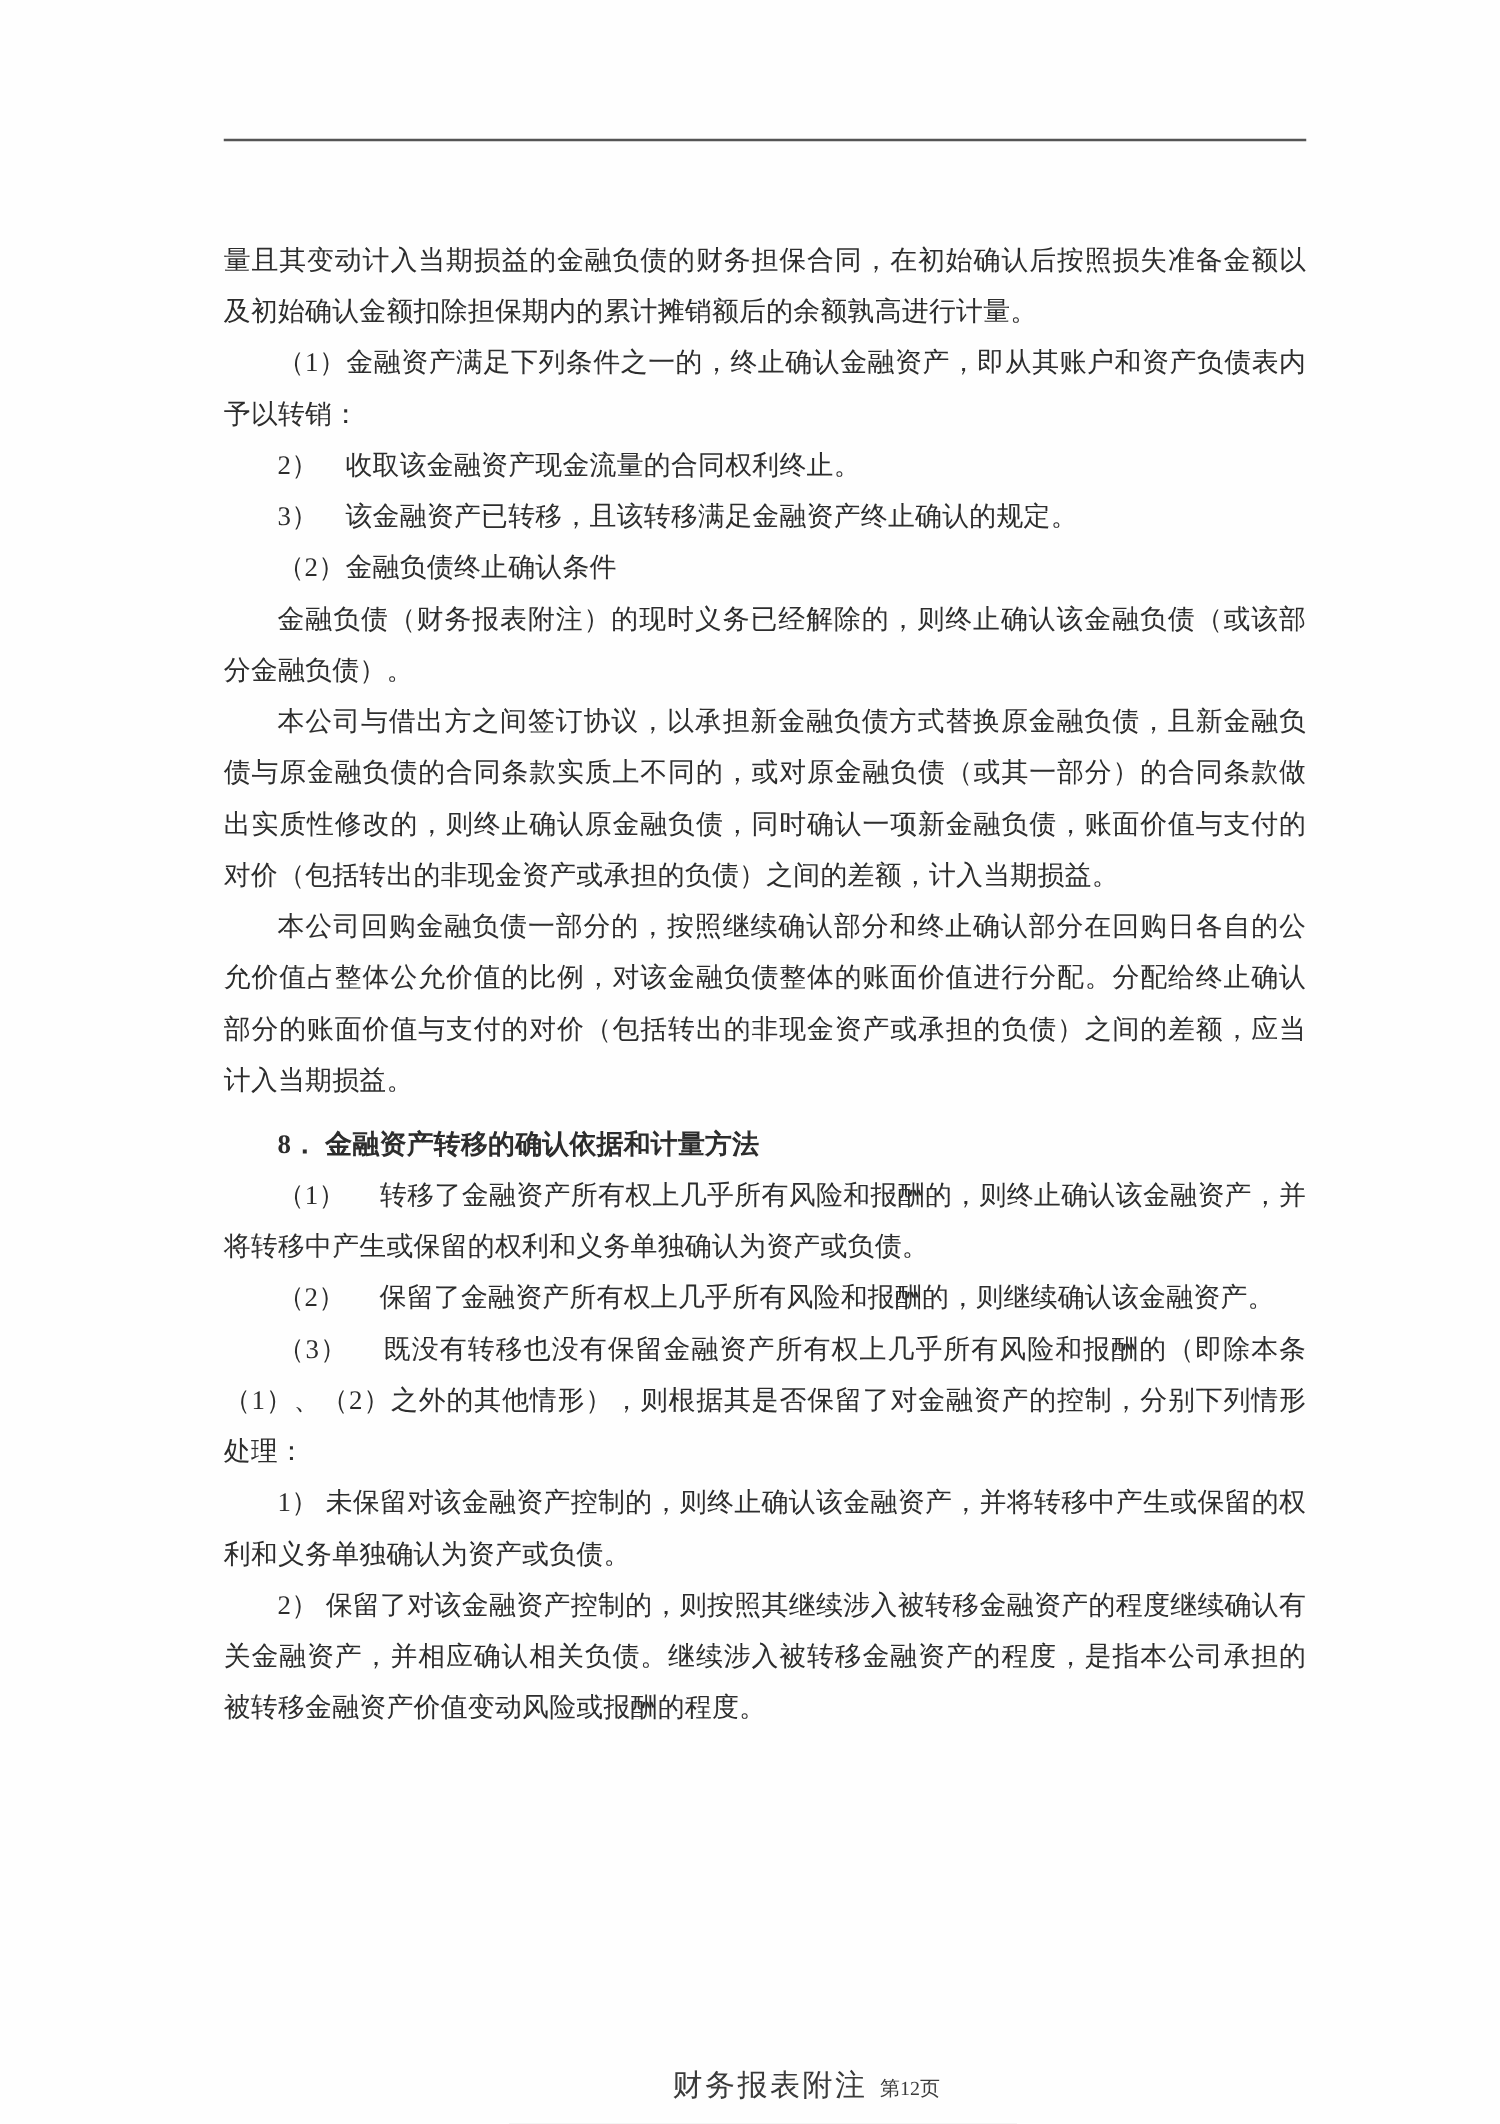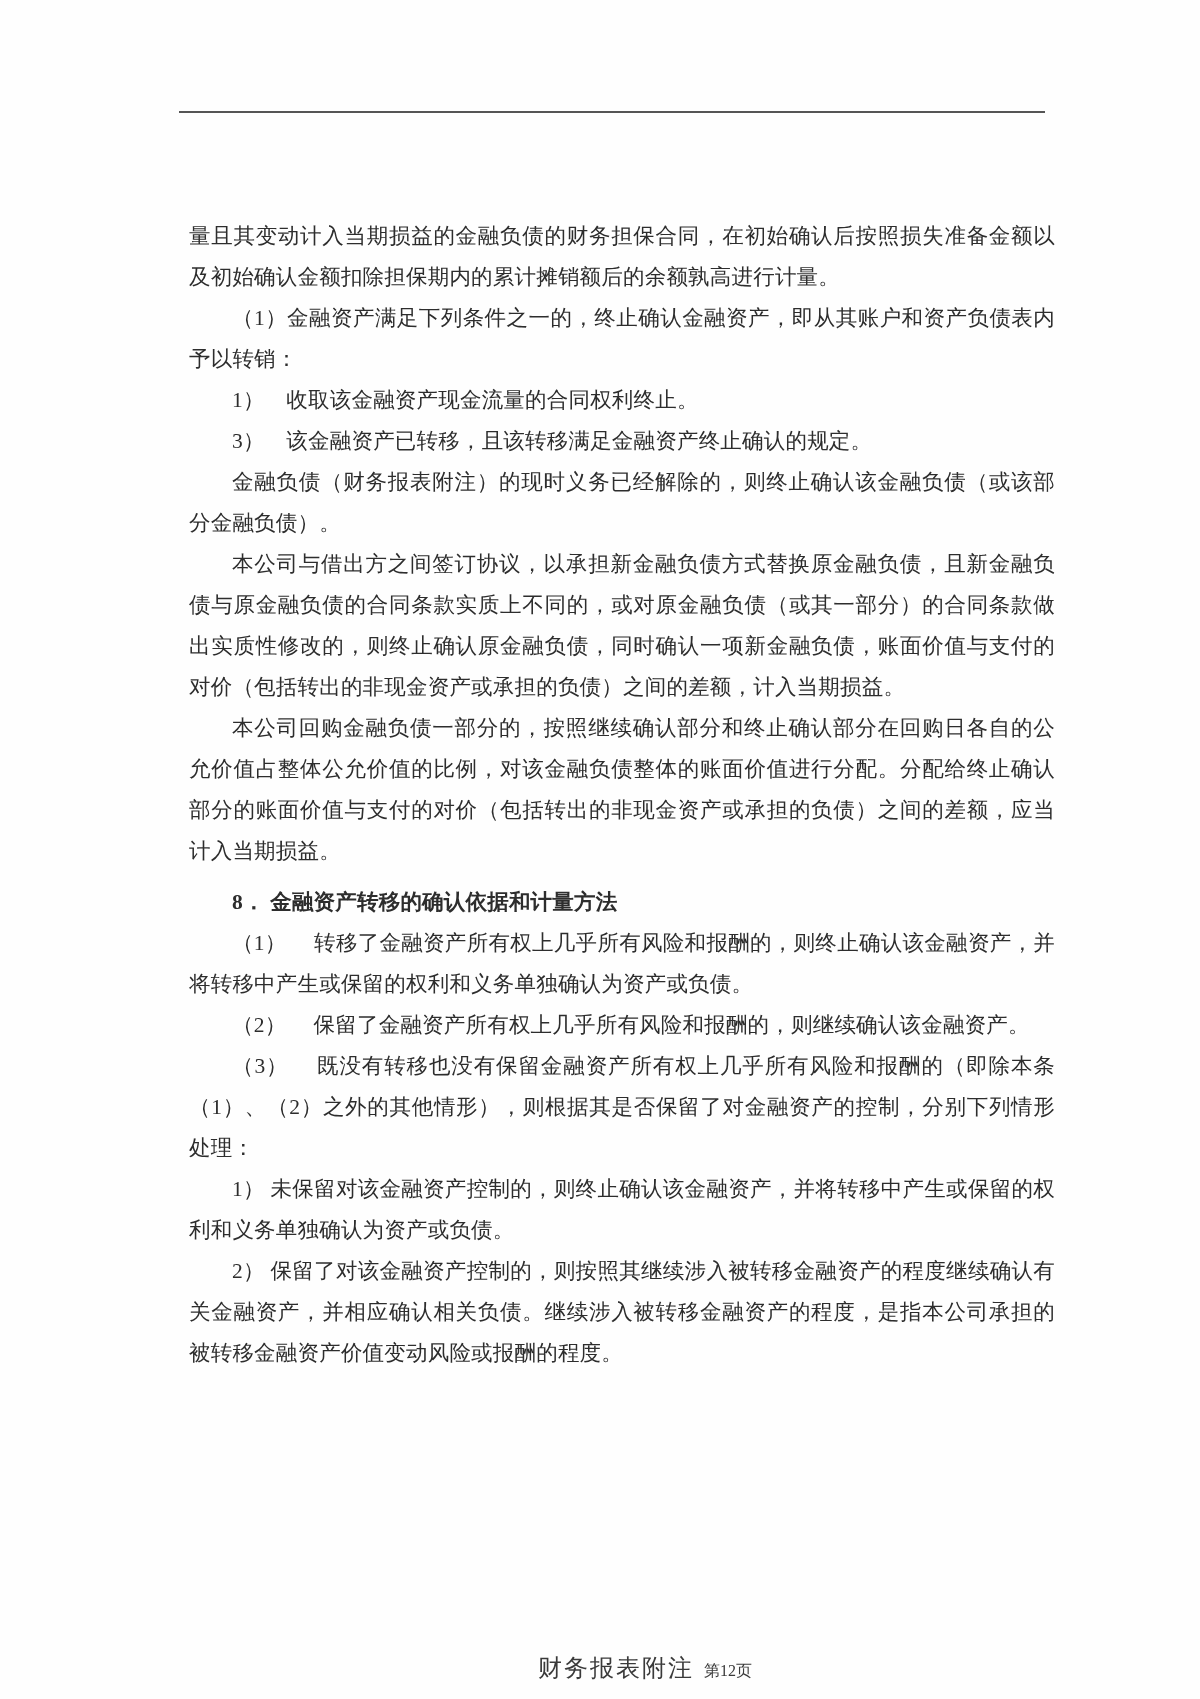--- a/index.html
+++ b/index.html
@@ -21,23 +21,22 @@
     position: absolute;
     top: 111px;
     left: 179px;
     width: 866px;
     height: 2px;
     background: #555555;
   }
   .doc-body {
     position: absolute;
     top: 188px;
-    left: 189px;
+    left: 179px;
     width: 866px;
-    margin-top: 28px;
   }
   .block {
     margin: 0;
     font-size: 21.5px;
     line-height: 41px;
     text-align: justify;
     text-indent: 2em;
     letter-spacing: 0.2px;
     word-break: normal;
     color: #2d2d2d;
@@ -72,22 +71,23 @@
 </style>
 </head>
 <body>
 
 <div class="page">
   <div class="header-rule"></div>
 
   <div class="doc-body">
       <p class="block body-noindent">量且其变动计入当期损益的金融负债的财务担保合同，在初始确认后按照损失准备金额以及初始确认金额扣除担保期内的累计摊销额后的余额孰高进行计量。</p>
       <p class="block body">（1）金融资产满足下列条件之一的，终止确认金融资产，即从其账户和资产负债表内予以转销：</p>
-      <p class="block body">1）　收取该金融资产现金流量的合同权利终止。</p>
+      <p class="block body">2）　收取该金融资产现金流量的合同权利终止。</p>
       <p class="block body">3）　该金融资产已转移，且该转移满足金融资产终止确认的规定。</p>
+      <p class="block body">（2）金融负债终止确认条件</p>
       <p class="block body">金融负债（财务报表附注）的现时义务已经解除的，则终止确认该金融负债（或该部分金融负债）。</p>
       <p class="block body">本公司与借出方之间签订协议，以承担新金融负债方式替换原金融负债，且新金融负债与原金融负债的合同条款实质上不同的，或对原金融负债（或其一部分）的合同条款做出实质性修改的，则终止确认原金融负债，同时确认一项新金融负债，账面价值与支付的对价（包括转出的非现金资产或承担的负债）之间的差额，计入当期损益。</p>
       <p class="block body">本公司回购金融负债一部分的，按照继续确认部分和终止确认部分在回购日各自的公允价值占整体公允价值的比例，对该金融负债整体的账面价值进行分配。分配给终止确认部分的账面价值与支付的对价（包括转出的非现金资产或承担的负债）之间的差额，应当计入当期损益。</p>
       <p class="block heading">8． 金融资产转移的确认依据和计量方法</p>
       <p class="block body">（1）　 转移了金融资产所有权上几乎所有风险和报酬的，则终止确认该金融资产，并将转移中产生或保留的权利和义务单独确认为资产或负债。</p>
       <p class="block body">（2）　 保留了金融资产所有权上几乎所有风险和报酬的，则继续确认该金融资产。</p>
       <p class="block body">（3）　 既没有转移也没有保留金融资产所有权上几乎所有风险和报酬的（即除本条（1）、（2）之外的其他情形），则根据其是否保留了对金融资产的控制，分别下列情形处理：</p>
       <p class="block body">1） 未保留对该金融资产控制的，则终止确认该金融资产，并将转移中产生或保留的权利和义务单独确认为资产或负债。</p>
       <p class="block body">2） 保留了对该金融资产控制的，则按照其继续涉入被转移金融资产的程度继续确认有关金融资产，并相应确认相关负债。继续涉入被转移金融资产的程度，是指本公司承担的被转移金融资产价值变动风险或报酬的程度。</p>
     </div>

